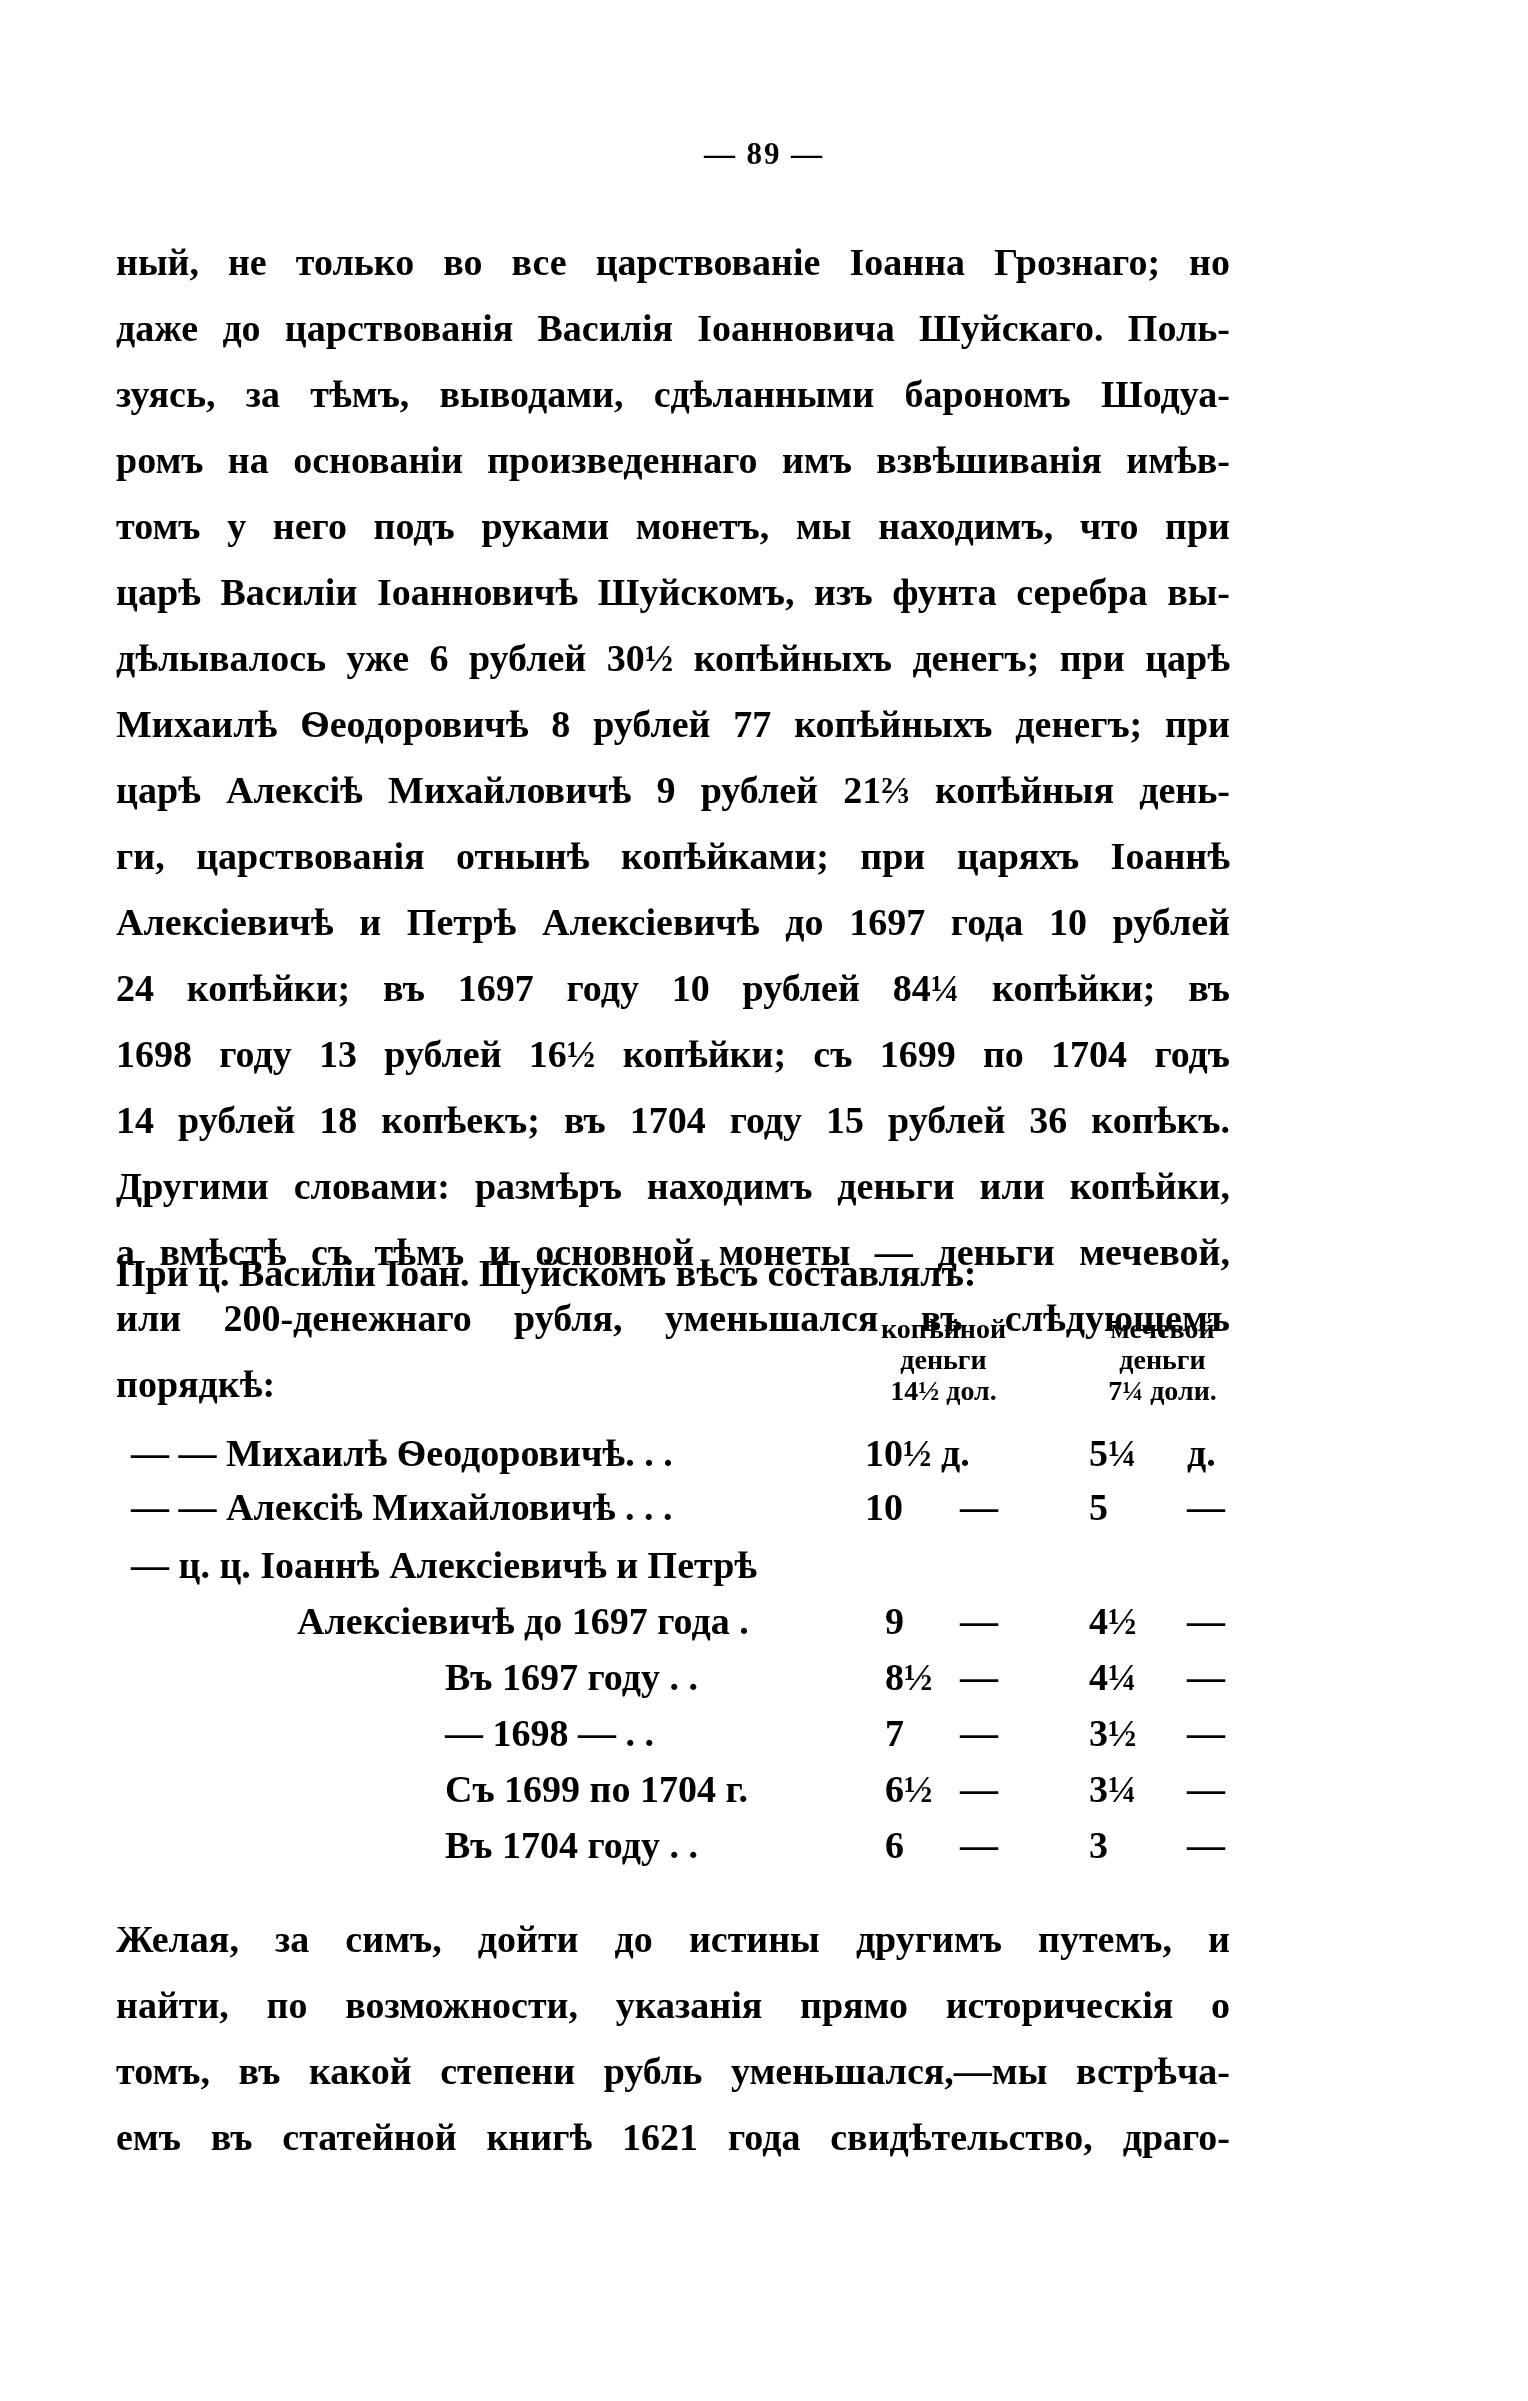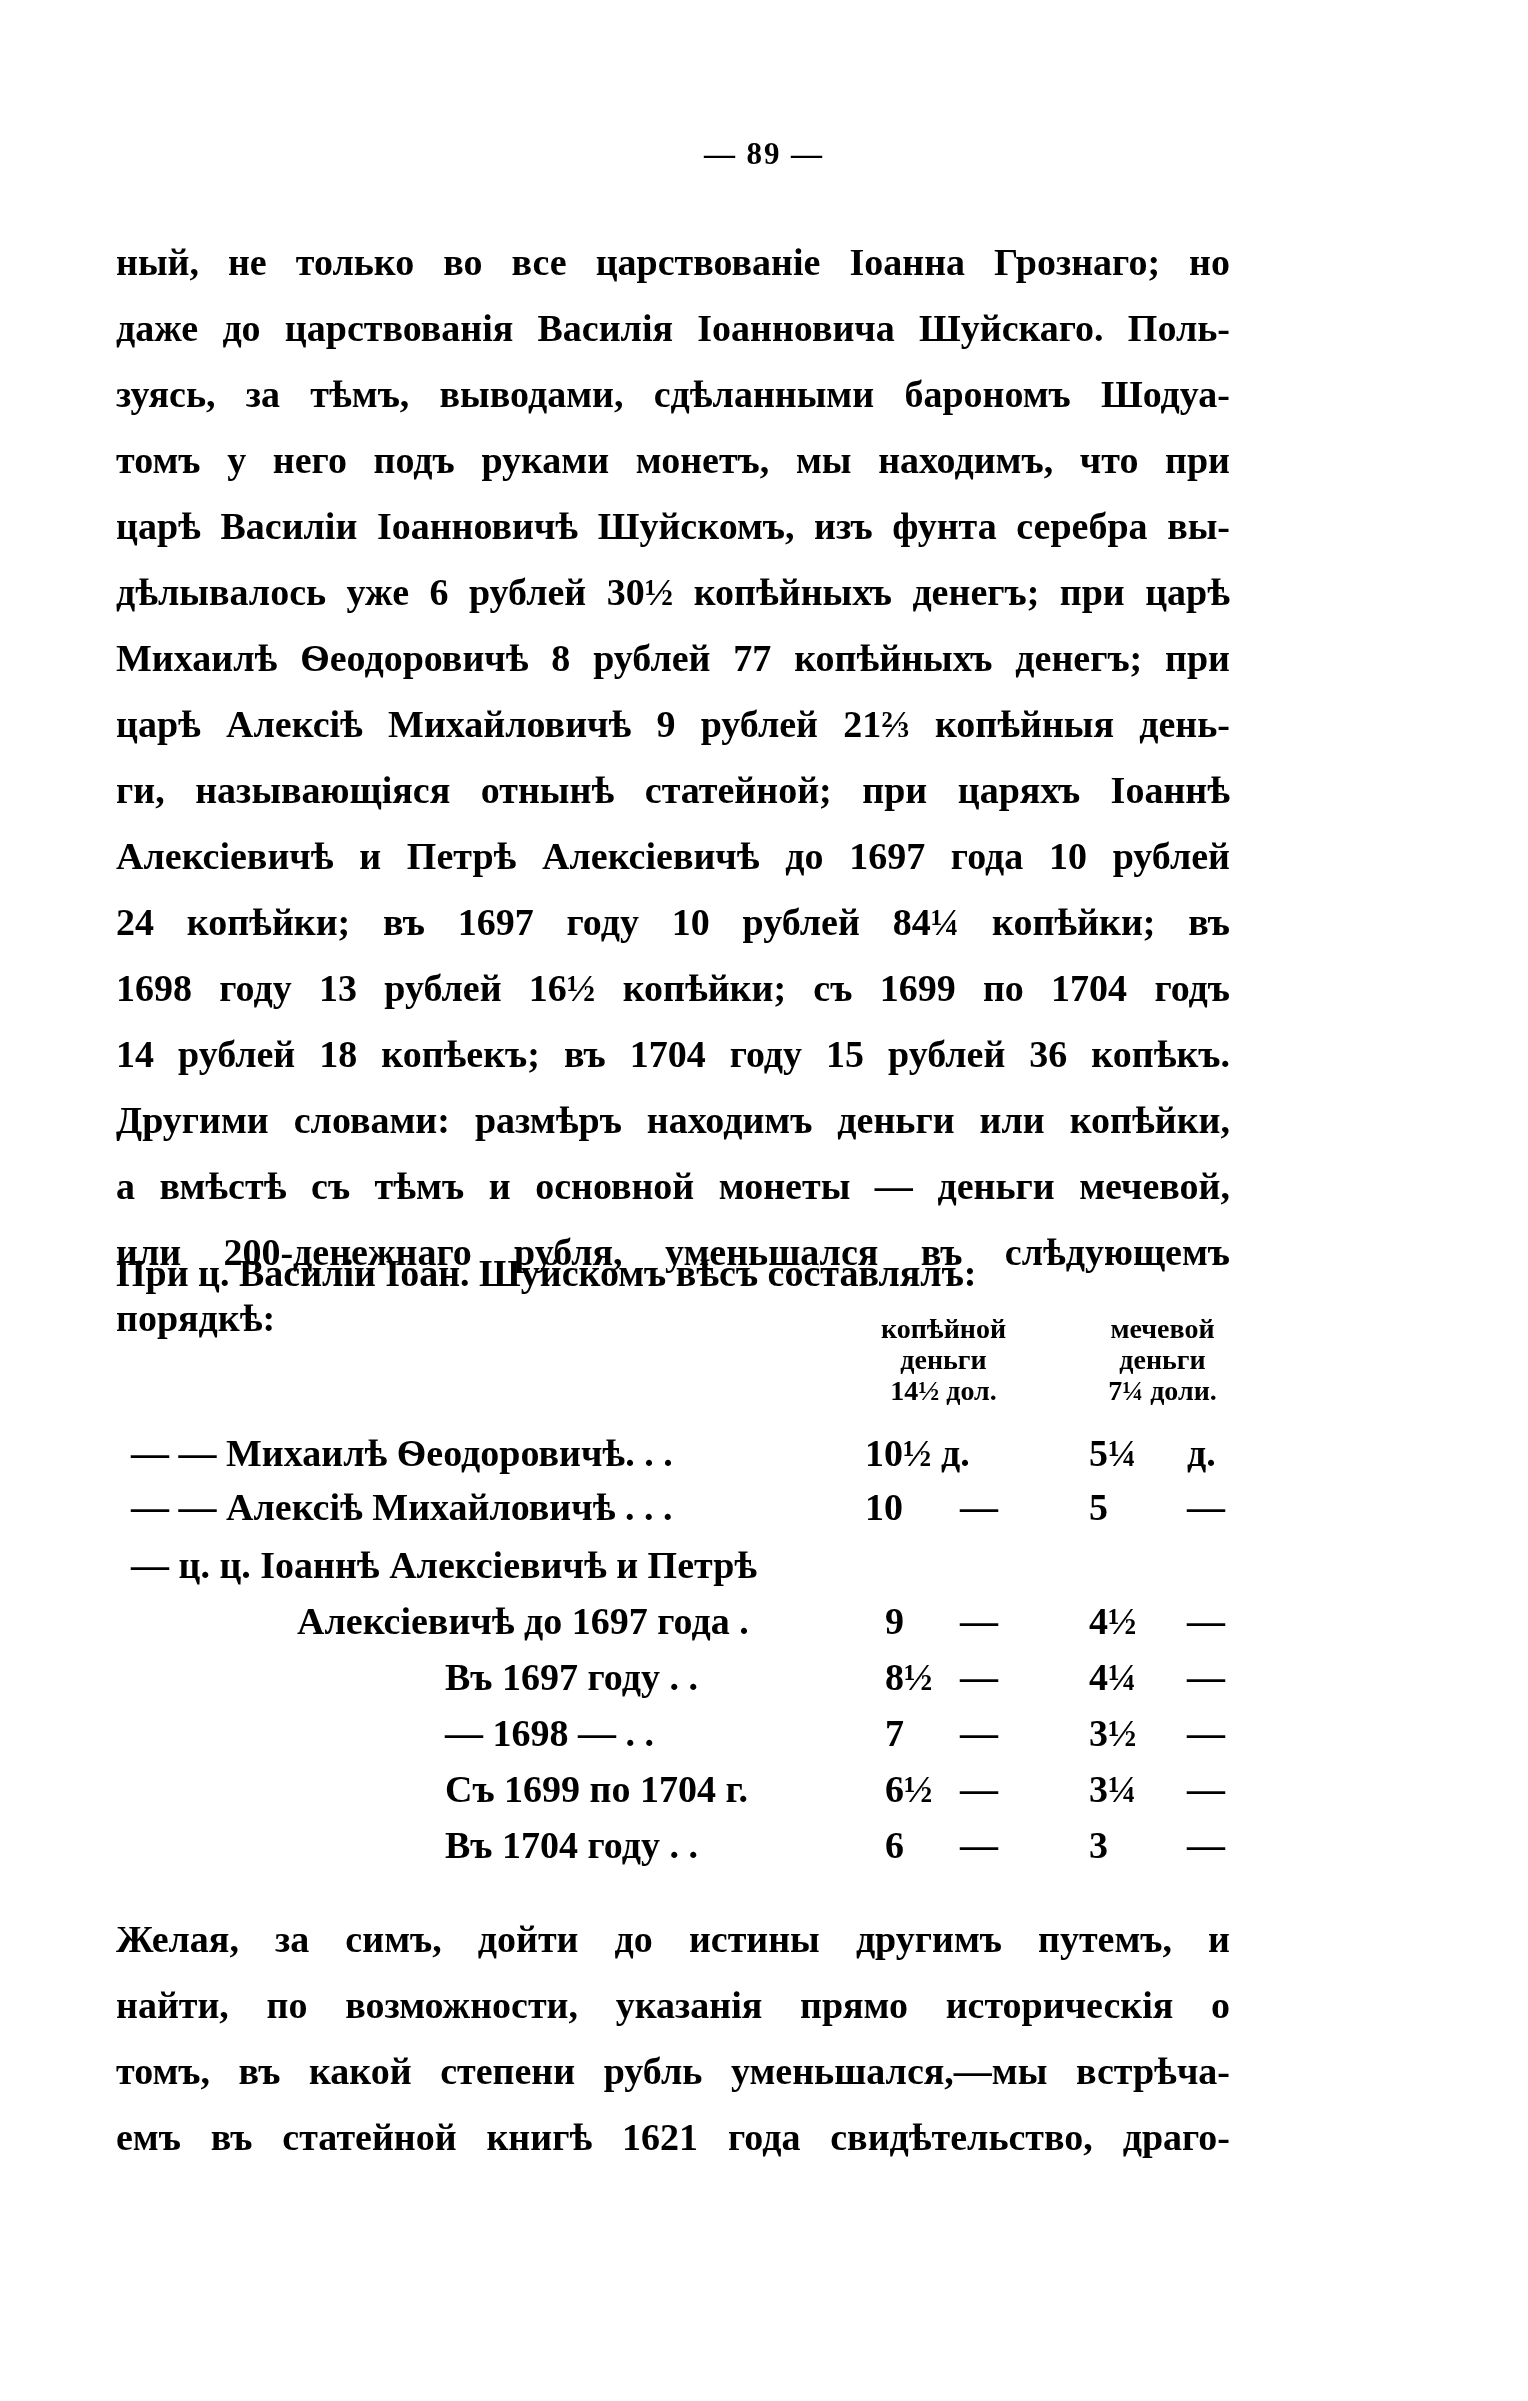--- a/index.html
+++ b/index.html
@@ -41,26 +41,27 @@
 </style>
 </head>
 <body>
 
 <div class="page-number">— 89 —</div>
 
 <div class="body-text">
   <span class="line">ный, не только во все царствованіе Іоанна Грознаго; но</span>
   <span class="line">даже до царствованія Василія Іоанновича Шуйскаго. Поль-</span>
   <span class="line">зуясь, за тѣмъ, выводами, сдѣланными барономъ Шодуа-</span>
+  <span class="line">ромъ на основаніи произведеннаго имъ взвѣшиванія имѣв-</span>
   <span class="line">томъ у него подъ руками монетъ, мы находимъ, что при</span>
   <span class="line">царѣ Василіи Іоанновичѣ Шуйскомъ, изъ фунта серебра вы-</span>
   <span class="line">дѣлывалось уже 6 рублей 30½ копѣйныхъ денегъ; при царѣ</span>
   <span class="line">Михаилѣ Ѳеодоровичѣ 8 рублей 77 копѣйныхъ денегъ; при</span>
   <span class="line">царѣ Алексіѣ Михайловичѣ 9 рублей 21⅔ копѣйныя день-</span>
-  <span class="line">ги, называющіяся отнынѣ статейной; при царяхъ Іоаннѣ</span>
+  <span class="line">ги, царствованія отнынѣ копѣйками; при царяхъ Іоаннѣ</span>
   <span class="line">Алексіевичѣ и Петрѣ Алексіевичѣ до 1697 года 10 рублей</span>
   <span class="line">24 копѣйки; въ 1697 году 10 рублей 84¼ копѣйки; въ</span>
   <span class="line">1698 году 13 рублей 16½ копѣйки; съ 1699 по 1704 годъ</span>
   <span class="line">14 рублей 18 копѣекъ; въ 1704 году 15 рублей 36 копѣкъ.</span>
   <span class="line">Другими словами: размѣръ находимъ деньги или копѣйки,</span>
   <span class="line">а вмѣстѣ съ тѣмъ и основной монеты — деньги мечевой,</span>
   <span class="line">или 200-денежнаго рубля, уменьшался въ слѣдующемъ</span>
   <span class="line last">порядкѣ:</span>
 </div>
 

